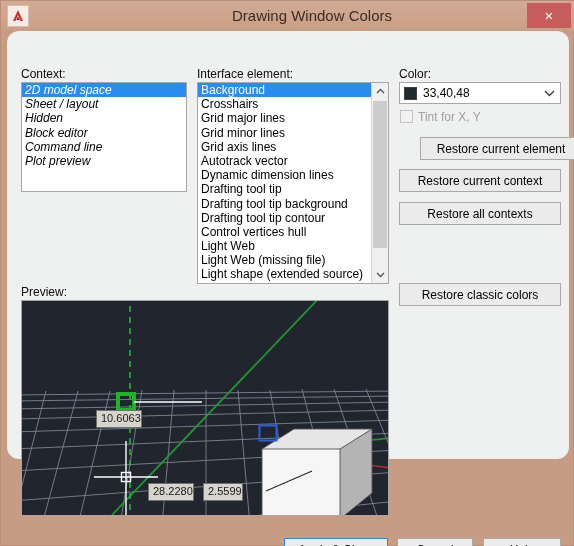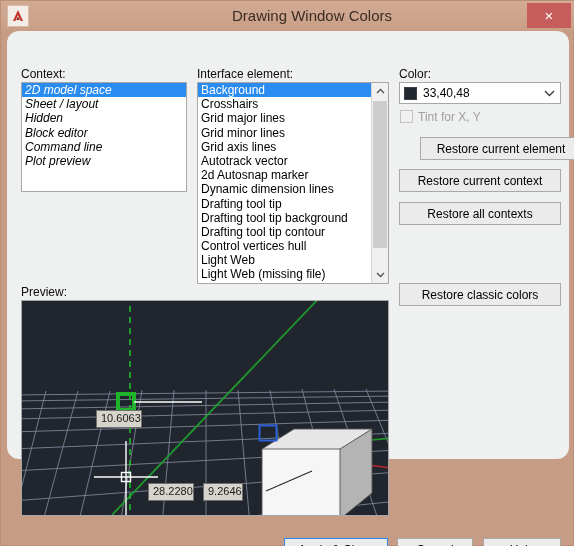--- a/index.html
+++ b/index.html
@@ -294,21 +294,20 @@
 
     <div class="field-label" id="ie-label">Interface element:</div>
     <div class="listbox" id="ie-list">
       <div id="ie-inner">
         <div class="list-item selected">Background</div>
         <div class="list-item">Crosshairs</div>
         <div class="list-item">Grid major lines</div>
         <div class="list-item">Grid minor lines</div>
         <div class="list-item">Grid axis lines</div>
         <div class="list-item">Autotrack vector</div>
-        <div class="list-item">2d Autosnap marker</div>
         <div class="list-item">Dynamic dimension lines</div>
         <div class="list-item">Drafting tool tip</div>
         <div class="list-item">Drafting tool tip background</div>
         <div class="list-item">Drafting tool tip contour</div>
         <div class="list-item">Control vertices hull</div>
         <div class="list-item">Light Web</div>
         <div class="list-item">Light Web (missing file)</div>
         <div class="list-item">Light shape (extended source)</div>
       </div>
       <div id="ie-scrollbar">
@@ -397,20 +396,20 @@
         <g stroke="#ffffff" stroke-width="1.4" fill="none">
           <path d="M104 140 L104 214"></path>
           <path d="M72 176 L136 176"></path>
         </g>
         <rect x="99.5" y="171.5" width="9" height="9" fill="none" stroke="#ffffff" stroke-width="1.4"></rect>
       </svg>
     </div>
 
     <div class="tooltip" id="tt-z">10.6063</div>
     <div class="tooltip" id="tt-x">28.2280</div>
-    <div class="tooltip" id="tt-y">9.2646</div>
+    <div class="tooltip" id="tt-y">2.5599</div>
 
     <button class="dlg-button" id="btn-apply">Apply &amp; Close</button>
     <button class="dlg-button" id="btn-cancel">Cancel</button>
     <button class="dlg-button" id="btn-help">Help</button>
 
   </div>
 </div>
 
 </body></html>

